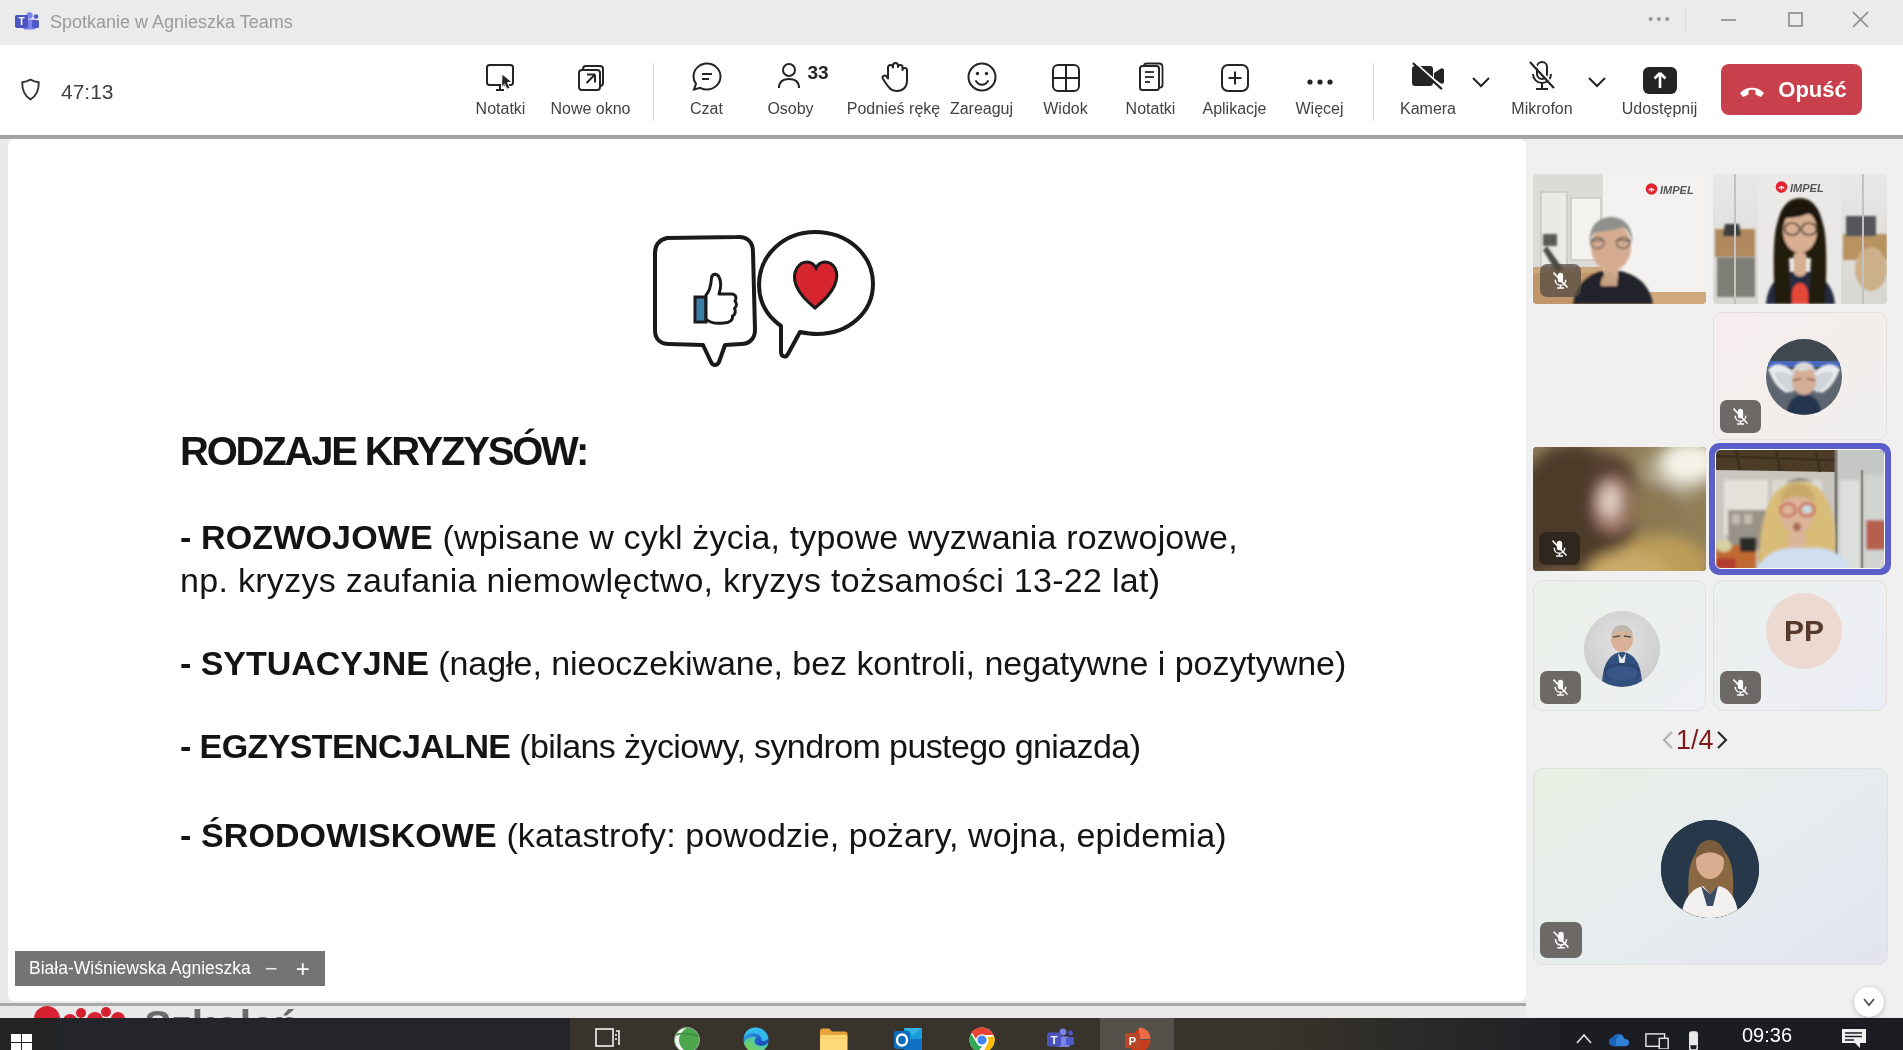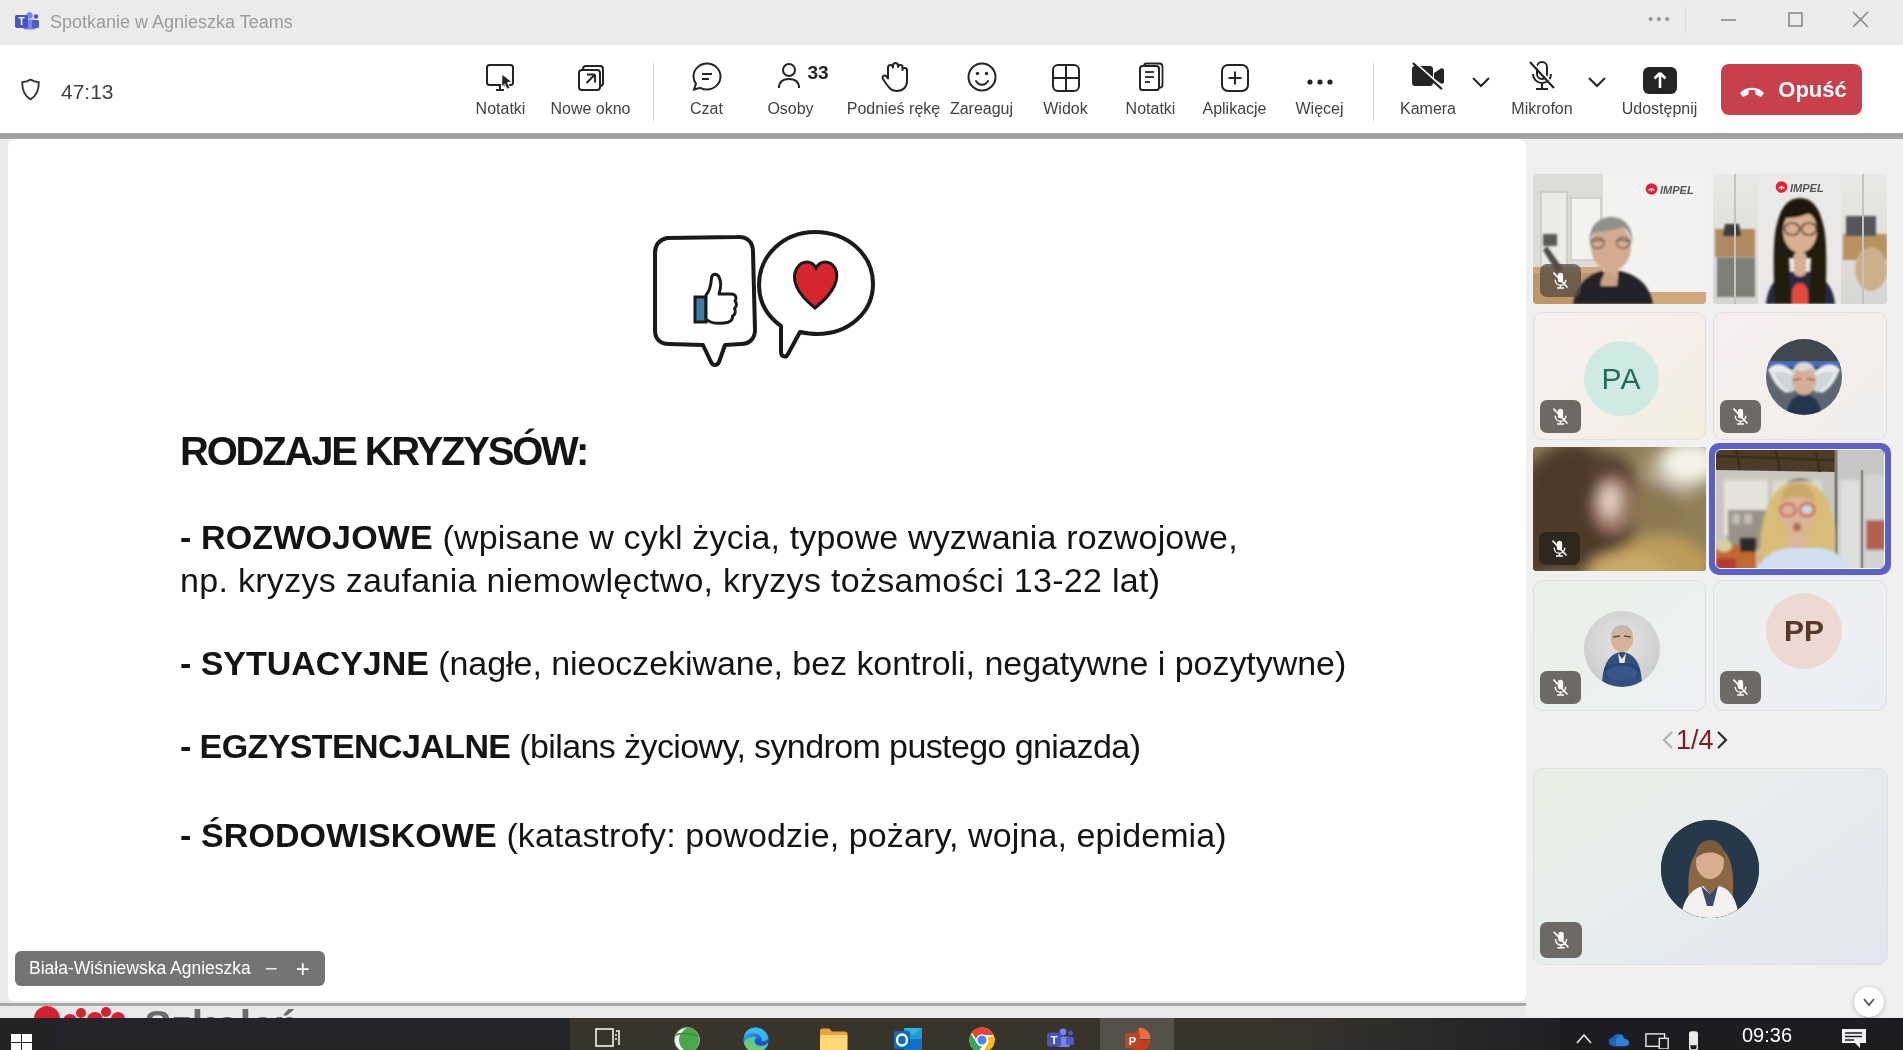--- a/index.html
+++ b/index.html
@@ -6,35 +6,35 @@
 html,body { width:1903px; height:1050px; overflow:hidden; font-family:"Liberation Sans", sans-serif; }
 body { position:relative; background:#ebebeb; }
 .abs { position:absolute; }
 
 
 #titlebar { left:0; top:0; width:1903px; height:45px; background:#ebebeb; }
 #title-text { left:50px; top:12px; font-size:18px; color:#9b9b9b; }
 .winctl { color:#8a8a8a; }
 
 
-#toolbar { left:0; top:45px; width:1903px; height:94px; background:#ffffff; border-bottom:6px solid #a3a3a3; }
+#toolbar { left:0; top:45px; width:1903px; height:94px; background:#ffffff; border-bottom:4px solid #a3a3a3; }
 .tbtn { position:absolute; top:0; height:80px; display:flex; flex-direction:column; align-items:center; }
 .tbtn .ic { height:40px; margin-top:9px; display:flex; align-items:flex-end; justify-content:center; }
 .tbtn .lbl { font-size:16px; color:#424242; margin-top:6px; white-space:nowrap; }
 .tdiv { position:absolute; top:18px; width:1px; height:58px; background:#d6d6d6; }
 
 
 #gutter { left:0; top:139px; width:8px; height:864px; background:#e9e9e9; }
 #slide { left:8px; top:139px; width:1518px; height:862px; background:#ffffff; border-radius:6px 6px 6px 6px; }
 #strip { left:0; top:1003px; width:1903px; height:15px; background:#e9e9e9; border-top:3px solid #a8a8a8; }
 
 .slidetext { position:absolute; color:#141414; font-size:34px; letter-spacing:-0.2px; white-space:nowrap; }
 
 
-#nametag { left:15px; top:951px; width:310px; height:35px; background:#747474; border-radius:6px; color:#fff; display:flex; align-items:center; white-space:nowrap; }
+#nametag { left:15px; top:951px; width:310px; height:35px; background:#747474; border-radius:0; color:#fff; display:flex; align-items:center; white-space:nowrap; }
 
 
 #sidebar { left:1526px; top:139px; width:377px; height:878px; background:#f0f0f0; }
 .tile { position:absolute; border-radius:4px; overflow:hidden; }
 .ptile { position:absolute; border-radius:10px; overflow:hidden; border:1px solid #e2dfdc; }
 .micbox { position:absolute; left:6px; bottom:6px; width:41px; height:33px; background:rgba(80,76,72,.82); border-radius:7px; display:flex; align-items:center; justify-content:center; }
 .avcirc { position:absolute; border-radius:50%; display:flex; align-items:center; justify-content:center; }
 
 
 #taskbar { left:0; top:1018px; width:1903px; height:32px; background:#23252a; }
@@ -357,34 +357,20 @@
         <path d="M62 130 C60 96 60 62 64 50 C68 32 76 24 87 24 C98 24 106 32 110 50 C114 62 114 96 112 130 L96 130 L98 84 L76 84 L78 130 Z" fill="#241a11"></path>
         <ellipse cx="87" cy="57" rx="17" ry="22" fill="#d9af93"></ellipse>
         <path d="M68 54 C66 36 75 28 87 28 C99 28 108 36 106 54 C104 42 98 40 94 40 C86 44 74 44 70 44 C69 47 68.5 50 68 54 Z" fill="#1d140c"></path>
         <ellipse cx="79" cy="55" rx="7.5" ry="6" fill="none" stroke="#4a3b2d" stroke-width="1.7"></ellipse>
         <ellipse cx="96" cy="55" rx="7.5" ry="6" fill="none" stroke="#4a3b2d" stroke-width="1.7"></ellipse>
         <path d="M81 82 C81 76 93 76 93 82 L93 98 C93 104 81 104 81 98 Z" fill="#d9af93"></path>
       </g>
     </svg>
   </div>
 
-  <div class="ptile" style="left:7px;top:173px;width:173px;height:128px;background:linear-gradient(135deg,#f8eff0 0%,#f5efe8 55%,#f1eedd 100%)">
-    <div class="avcirc" style="left:50px;top:28px;width:75px;height:75px;background:#cfe9e3">
-        <span style="font-size:30px;color:#2a685c;letter-spacing:1px">PA</span>
-      </div>
-    <div class="micbox">
-        <svg width="21" height="21" viewBox="0 0 24 24">
-          <rect x="9" y="3" width="6" height="11" rx="3" fill="#fff"></rect>
-          <path d="M6 11 C6 15 8.7 17.5 12 17.5 C15.3 17.5 18 15 18 11" fill="none" stroke="#fff" stroke-width="1.7"></path>
-          <line x1="12" y1="17.5" x2="12" y2="20.5" stroke="#fff" stroke-width="1.7"></line>
-          <line x1="8" y1="20.5" x2="16" y2="20.5" stroke="#fff" stroke-width="1.7"></line>
-          <line x1="4" y1="3" x2="20" y2="20" stroke="#fff" stroke-width="1.8"></line>
-        </svg>
-      </div>
-  </div>
 
   <div class="ptile" style="left:187px;top:173px;width:174px;height:128px;background:linear-gradient(135deg,#f7eef2 0%,#f3eeea 55%,#eeeff0 100%)">
     <div class="avcirc" style="left:52px;top:26px;width:76px;height:76px;overflow:hidden">
       <svg width="76" height="76" viewBox="0 0 76 76">
         <defs>
             <filter id="ab" x="-20%" y="-20%" width="140%" height="140%">
               <feGaussianBlur stdDeviation="1"></feGaussianBlur>
             </filter>
           </defs>
         <rect width="76" height="76" fill="#5d6670"></rect>

